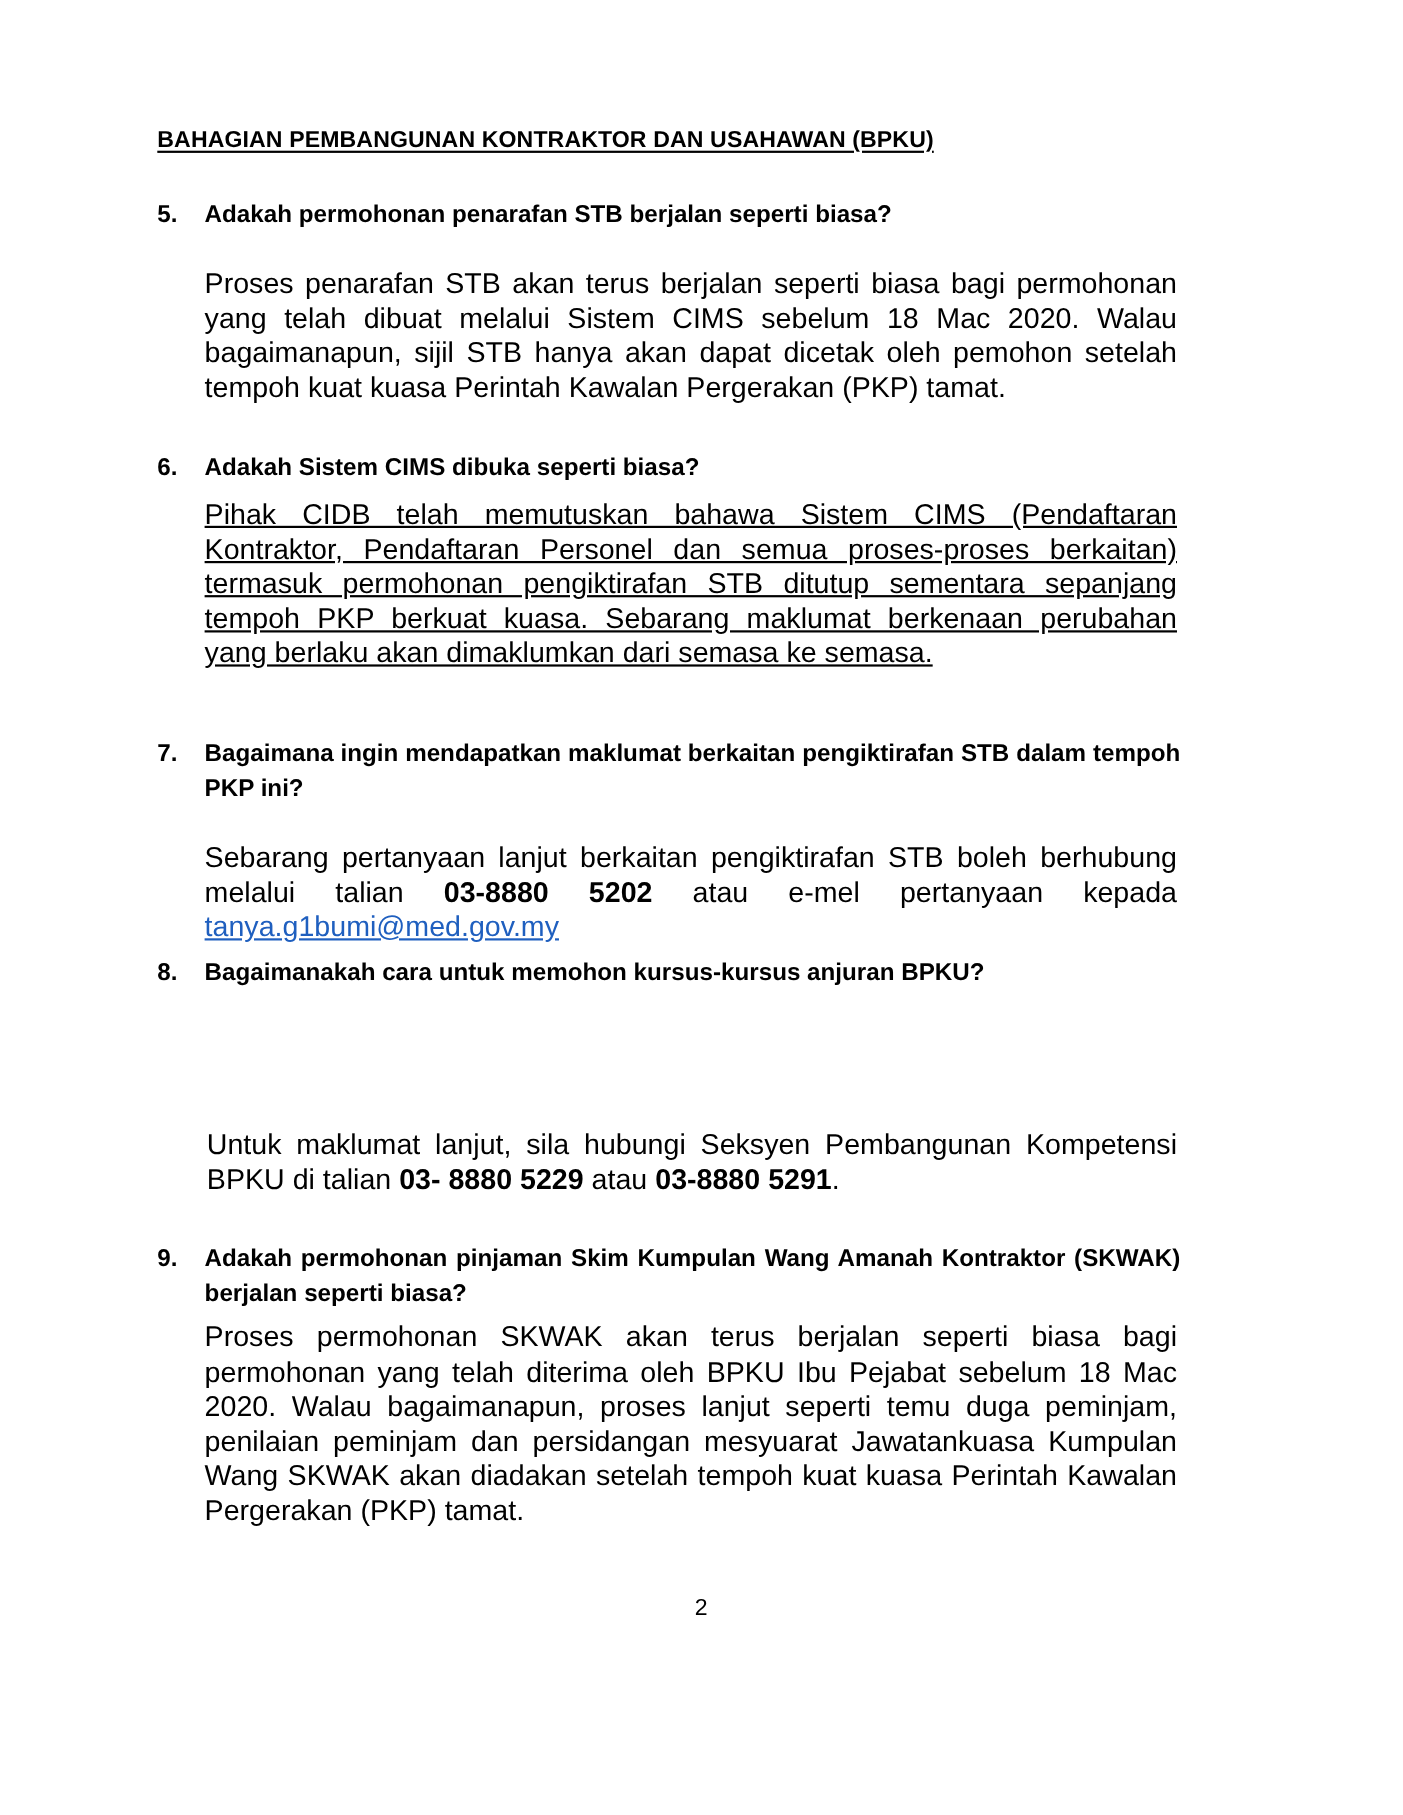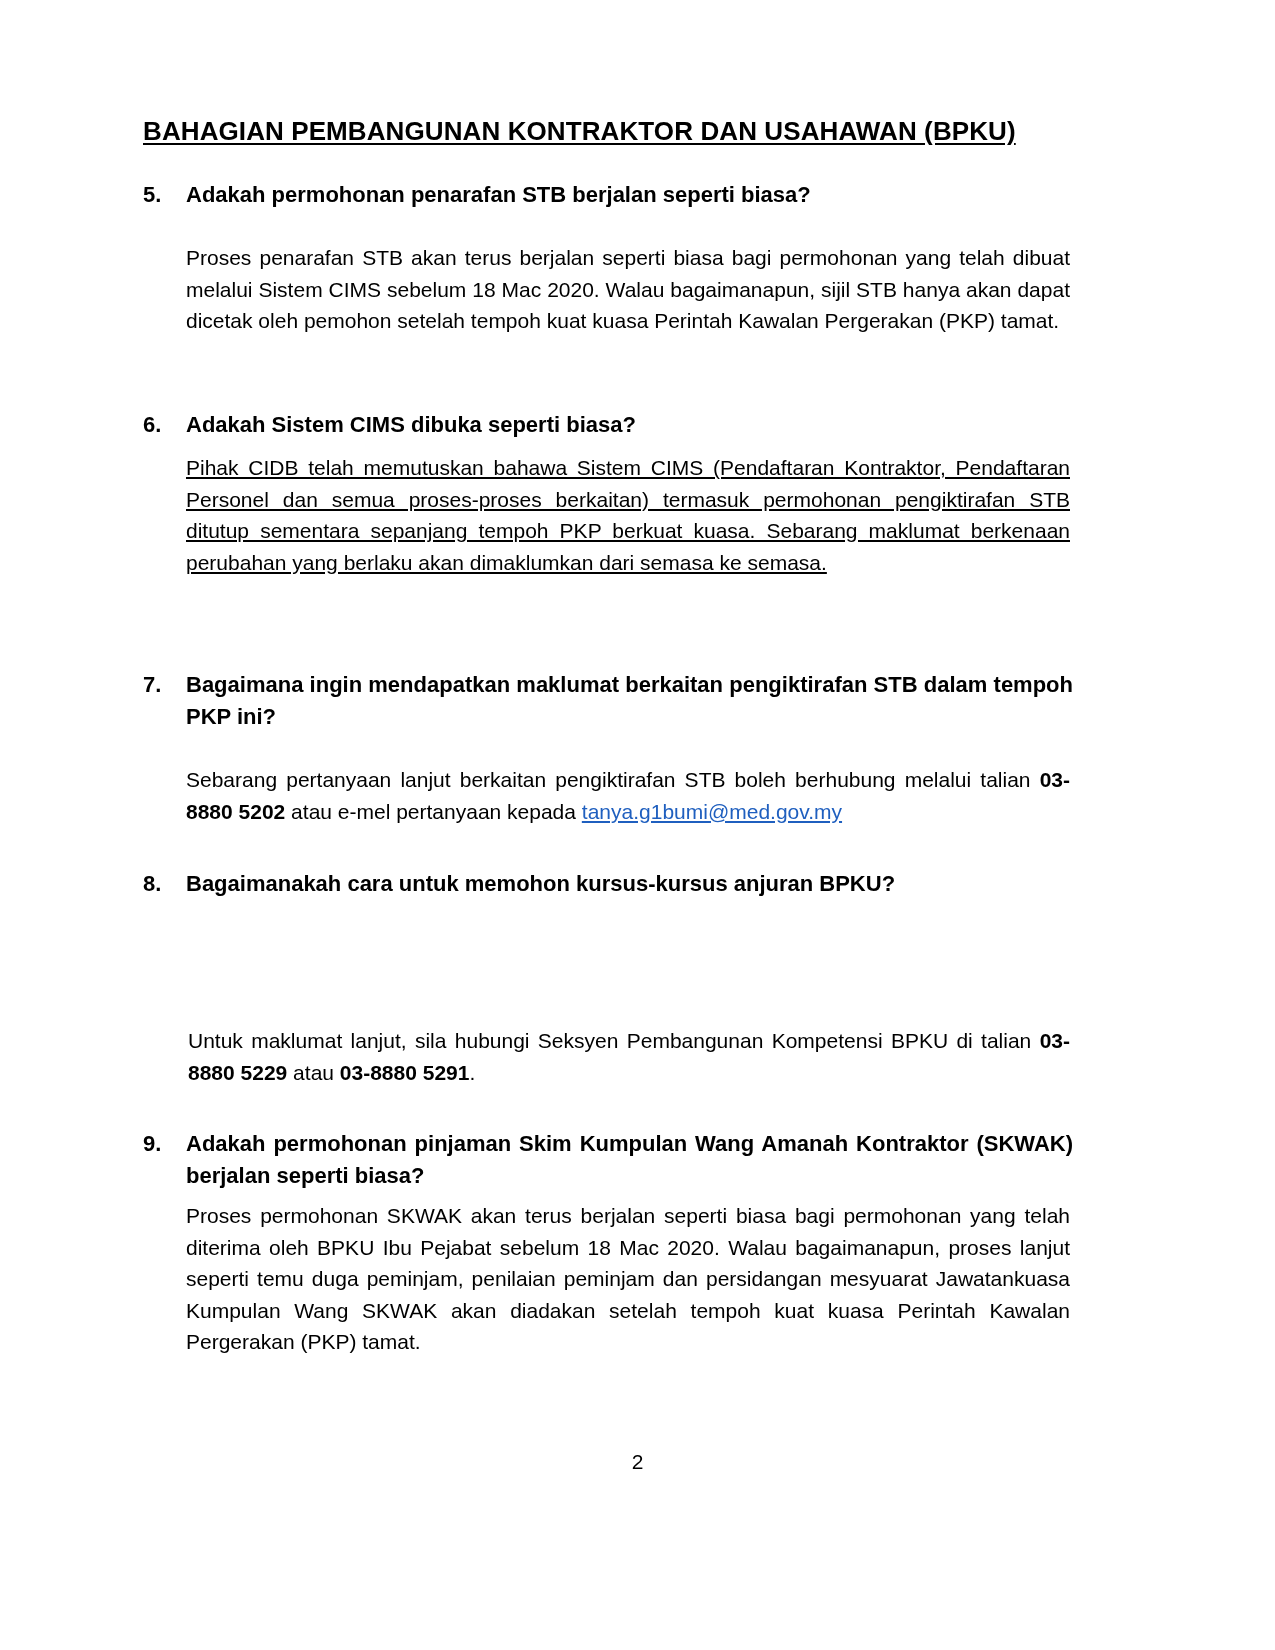--- a/index.html
+++ b/index.html
@@ -1,22 +1,22 @@
 <!DOCTYPE html>
 <html><head>
 <meta charset="utf-8">
 <style>
   html, body { margin: 0; padding: 0; background: #ffffff; }
   body { width: 1275px; height: 1650px; position: relative; font-family: "Liberation Sans", sans-serif; color: #000; }
   .page { position: absolute; left: 0; top: 0; width: 1275px; height: 1650px; }
-  .heading { position: absolute; left: 143px; top: 116px; font-size: 26px; font-weight: bold; text-decoration: underline; text-underline-offset: 3px; letter-spacing: 0.1px; }
+  .heading { position: absolute; left: 143px; top: 116px; font-size: 21px; font-weight: bold; text-decoration: underline; text-underline-offset: 3px; letter-spacing: 0.1px; }
   .q { position: absolute; left: 143px; width: 930px; font-size: 22px; font-weight: bold; line-height: 32px; }
   .q .num { position: absolute; left: 0; top: 0; }
   .q .qt { position: absolute; left: 43px; width: 887px; text-align: justify; }
-  .p { position: absolute; left: 186px; width: 884px; font-size: 21px; line-height: 31.5px; text-align: justify; }
+  .p { position: absolute; left: 186px; width: 884px; font-size: 26px; line-height: 31.5px; text-align: justify; }
   .p b { font-weight: bold; }
   a.link { color: #1f5fbf; }
   .pagenum { position: absolute; left: 0; width: 1275px; top: 1450px; text-align: center; font-size: 21px; }
 </style>
 </head>
 <body>
 
 <div class="page">
 
   <div class="heading">BAHAGIAN PEMBANGUNAN KONTRAKTOR DAN USAHAWAN (BPKU)</div>

